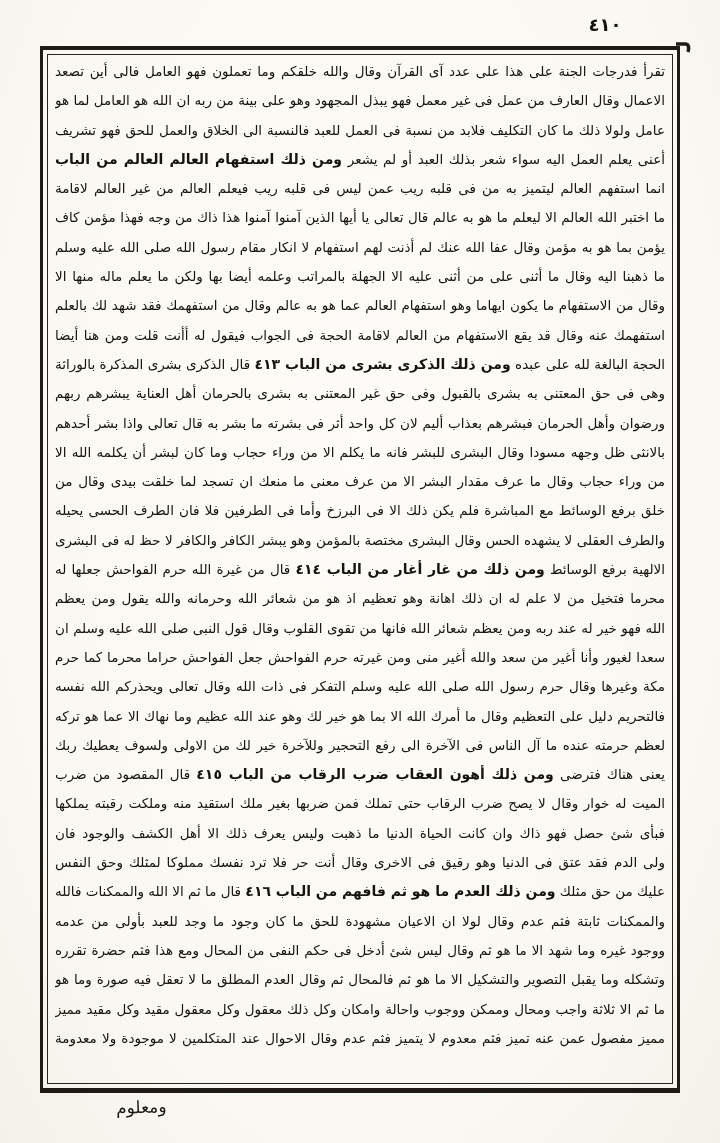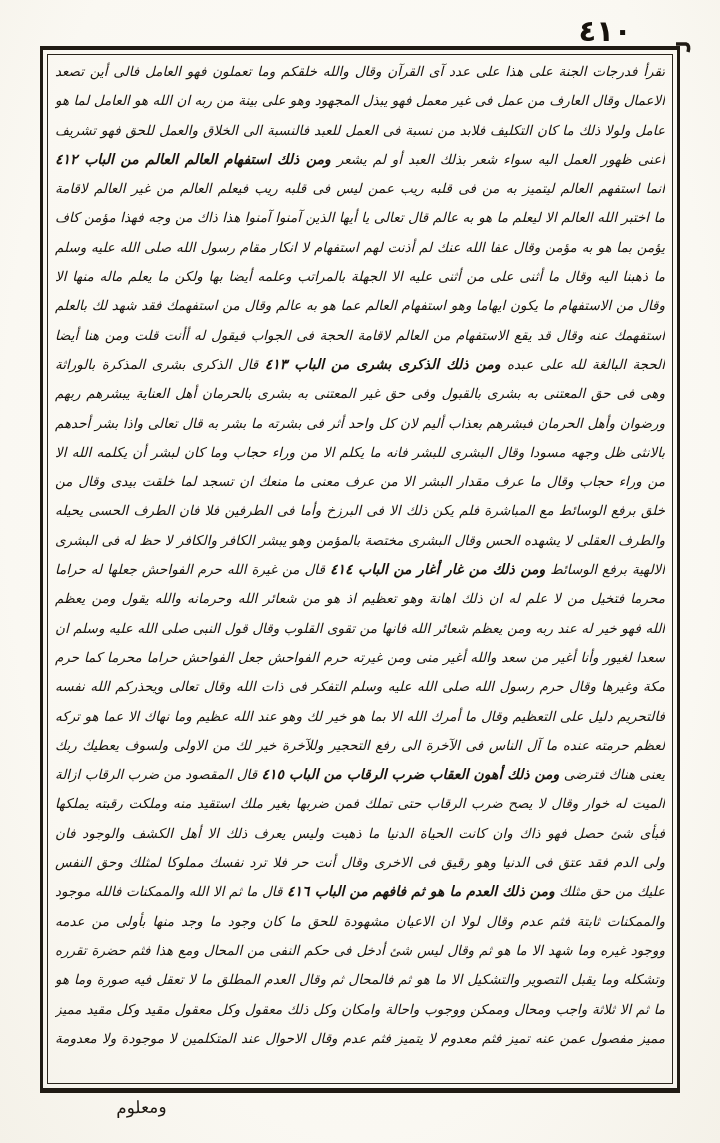--- a/index.html
+++ b/index.html
@@ -5,32 +5,31 @@
   html,body{margin:0;padding:0;}
   body{
     width:720px;height:1143px;overflow:hidden;position:relative;
     background:#fbfaf5;
     background-image:radial-gradient(ellipse at 50% 40%, #fdfcf8 0%, #faf8f2 70%, #f4f1e8 100%);
     font-family:"DejaVu Sans", sans-serif;
     color:#1b1610;
   }
   .page-number{
     position:absolute;top:14px;left:573px;width:64px;
-    text-align:center;font-size:29px;font-weight:bold;color:#16120c;
+    text-align:center;font-size:18px;font-weight:bold;color:#16120c;
     letter-spacing:1px;
   }
   .frame-outer{
     position:absolute;left:40px;top:46px;width:634px;height:1038px;
     border:3px solid #201b14;border-top-width:4px;border-bottom-width:5px;
     background:transparent;
   }
   .frame-inner{
     position:absolute;left:4px;top:4px;right:4px;bottom:4px;
     border:1px solid #2a241b;
-    font-style:italic;
   }
   .rule-hook{position:absolute;left:676px;top:42px;width:16px;height:14px;}
   .text-body{
     position:absolute;left:7px;top:2px;right:7px;bottom:2px;
     direction:rtl;
     overflow:hidden;
   }
   .line{
     height:29.3px;line-height:29.3px;overflow:hidden;
     text-align:justify;text-align-last:justify;
@@ -52,21 +51,21 @@
 <svg class="rule-hook" viewBox="0 0 16 14" aria-hidden="true">
   <path d="M0 2 L10 2 Q14 3 12 10" stroke="#201b14" stroke-width="3.5" fill="none"></path>
 </svg>
 
 <div class="frame-outer">
   <div class="frame-inner">
     <div class="text-body">
         <div class="line"><span>تقرأ فدرجات الجنة على هذا على عدد آى القرآن وقال والله خلقكم وما تعملون فهو العامل فالى أين تصعد</span></div>
         <div class="line"><span>الاعمال وقال العارف من عمل فى غير معمل فهو يبذل المجهود وهو على بينة من ربه ان الله هو العامل لما هو العبد له</span></div>
         <div class="line"><span>عامل ولولا ذلك ما كان التكليف فلابد من نسبة فى العمل للعبد فالنسبة الى الخلاق والعمل للحق فهو تشريف العبد</span></div>
-        <div class="line"><span>أعنى ظهور العمل اليه سواء شعر بذلك العبد أو لم يشعر </span><span class="hd">ومن ذلك استفهام العالم العالم من الباب ٤١٢</span></div>
+        <div class="line"><span>أعنى يعلم العمل اليه سواء شعر بذلك العبد أو لم يشعر </span><span class="hd">ومن ذلك استفهام العالم العالم من الباب ٤١٢</span></div>
         <div class="line"><span>انما استفهم العالم ليتميز به من فى قلبه ريب عمن ليس فى قلبه ريب فيعلم العالم من غير العالم لاقامة الحجة وقال</span></div>
         <div class="line"><span>ما اختبر الله العالم الا ليعلم ما هو به عالم قال تعالى يا أيها الذين آمنوا آمنوا هذا ذاك من وجه فهذا مؤمن كاف ان</span></div>
         <div class="line"><span>يؤمن بما هو به مؤمن وقال عفا الله عنك لم أذنت لهم استفهام لا انكار مقام رسول الله صلى الله عليه وسلم يعطى</span></div>
         <div class="line"><span>ما ذهبنا اليه وقال ما أثنى على من أثنى عليه الا الجهلة بالمراتب وعلمه أيضا بها ولكن ما يعلم ماله منها الا بتعريف من الله</span></div>
         <div class="line"><span>وقال من الاستفهام ما يكون ايهاما وهو استفهام العالم عما هو به عالم وقال من استفهمك فقد شهد لك بالعلم بما</span></div>
         <div class="line"><span>استفهمك عنه وقال قد يقع الاستفهام من العالم لاقامة الحجة فى الجواب فيقول له أأنت قلت ومن هنا أيضا كانت</span></div>
         <div class="line"><span>الحجة البالغة لله على عبده </span><span class="hd">ومن ذلك الذكرى بشرى من الباب ٤١٣</span><span> قال الذكرى بشرى المذكرة بالوراثة</span></div>
         <div class="line"><span>وهى فى حق المعتنى به بشرى بالقبول وفى حق غير المعتنى به بشرى بالحرمان أهل العناية يبشرهم ربهم برحمة منه</span></div>
         <div class="line"><span>ورضوان وأهل الحرمان فبشرهم بعذاب أليم لان كل واحد أثر فى بشرته ما بشر به قال تعالى واذا بشر أحدهم</span></div>
         <div class="line"><span>بالانثى ظل وجهه مسودا وقال البشرى للبشر فانه ما يكلم الا من وراء حجاب وما كان لبشر أن يكلمه الله الا وحيا او</span></div>
@@ -78,21 +77,21 @@
         <div class="line"><span>الله فهو خير له عند ربه ومن يعظم شعائر الله فانها من تقوى القلوب وقال قول النبى صلى الله عليه وسلم ان</span></div>
         <div class="line"><span>سعدا لغيور وأنا أغير من سعد والله أغير منى ومن غيرته حرم الفواحش جعل الفواحش حراما محرما كما حرم</span></div>
         <div class="line"><span>مكة وغيرها وقال حرم رسول الله صلى الله عليه وسلم التفكر فى ذات الله وقال تعالى ويحذركم الله نفسه</span></div>
         <div class="line"><span>فالتحريم دليل على التعظيم وقال ما أمرك الله الا بما هو خير لك وهو عند الله عظيم وما نهاك الا عما هو تركه خير لك</span></div>
         <div class="line"><span>لعظم حرمته عنده ما آل الناس فى الآخرة الى رفع التحجير وللآخرة خير لك من الاولى ولسوف يعطيك ربك</span></div>
         <div class="line"><span>يعنى هناك فترضى </span><span class="hd">ومن ذلك أهون العقاب ضرب الرقاب من الباب ٤١٥</span><span> قال المقصود من ضرب الرقاب ازالة</span></div>
         <div class="line"><span>الميت له خوار وقال لا يصح ضرب الرقاب حتى تملك فمن ضربها بغير ملك استقيد منه وملكت رقبته يملكها</span></div>
         <div class="line"><span>فبأى شئ حصل فهو ذاك وان كانت الحياة الدنيا ما ذهبت وليس يعرف ذلك الا أهل الكشف والوجود فان</span></div>
         <div class="line"><span>ولى الدم فقد عتق فى الدنيا وهو رقيق فى الاخرى وقال أنت حر فلا ترد نفسك مملوكا لمثلك وحق النفس أعظم</span></div>
         <div class="line"><span>عليك من حق مثلك </span><span class="hd">ومن ذلك العدم ما هو ثم فافهم من الباب ٤١٦</span><span> قال ما ثم الا الله والممكنات فالله موجود</span></div>
-        <div class="line"><span>والممكنات ثابتة فثم عدم وقال لولا ان الاعيان مشهودة للحق ما كان وجود ما وجد منها بأولى من عدمه</span></div>
+        <div class="line"><span>والممكنات ثابتة فثم عدم وقال لولا ان الاعيان مشهودة للحق ما كان وجود ما وجد للعبد بأولى من عدمه</span></div>
         <div class="line"><span>ووجود غيره وما شهد الا ما هو ثم وقال ليس شئ أدخل فى حكم النفى من المحال ومع هذا فثم حضرة تقرره وتصوره</span></div>
         <div class="line"><span>وتشكله وما يقبل التصوير والتشكيل الا ما هو ثم فالمحال ثم وقال العدم المطلق ما لا تعقل فيه صورة وما هو ثم فانه</span></div>
         <div class="line"><span>ما ثم الا ثلاثة واجب ومحال وممكن ووجوب واحالة وامكان وكل ذلك معقول وكل معقول مقيد وكل مقيد مميز وكل</span></div>
         <div class="line"><span>مميز مفصول عمن عنه تميز فثم معدوم لا يتميز فثم عدم وقال الاحوال عند المتكلمين لا موجودة ولا معدومة</span></div>
       </div>
   </div>
 </div>
 
 <div class="catchword">ومعلوم</div>
 

